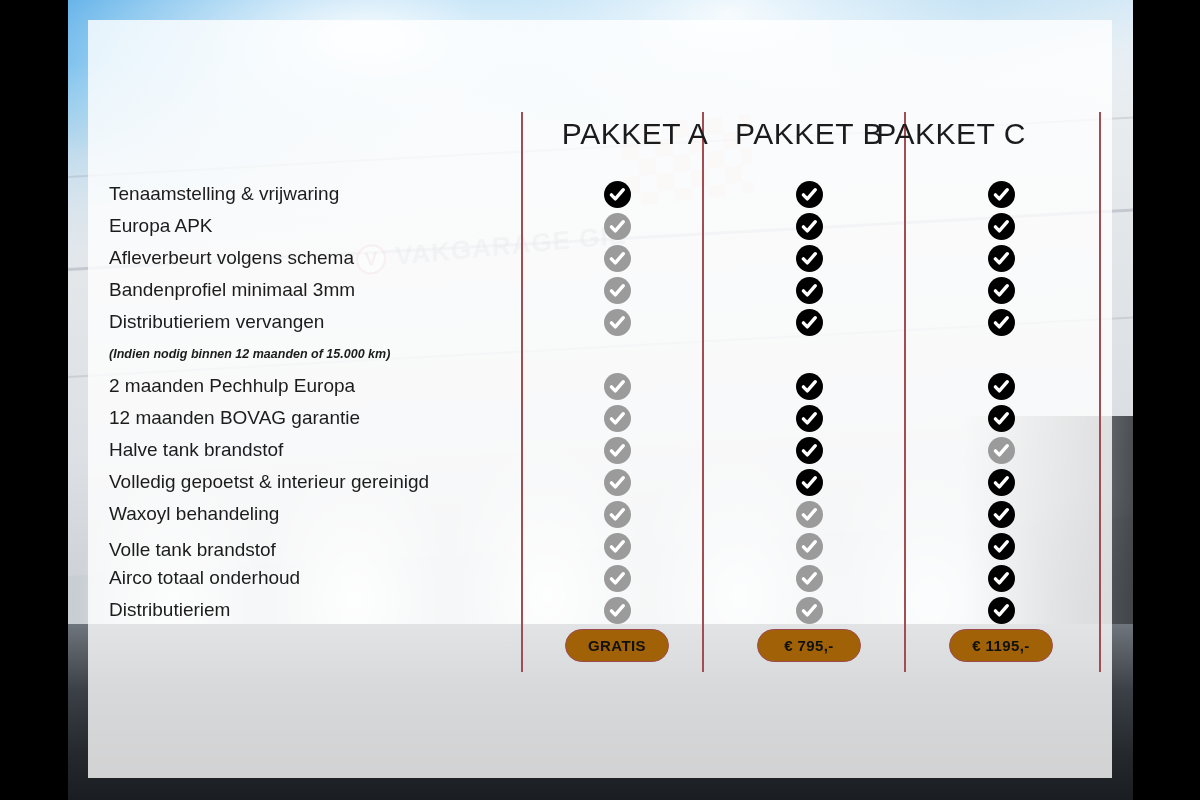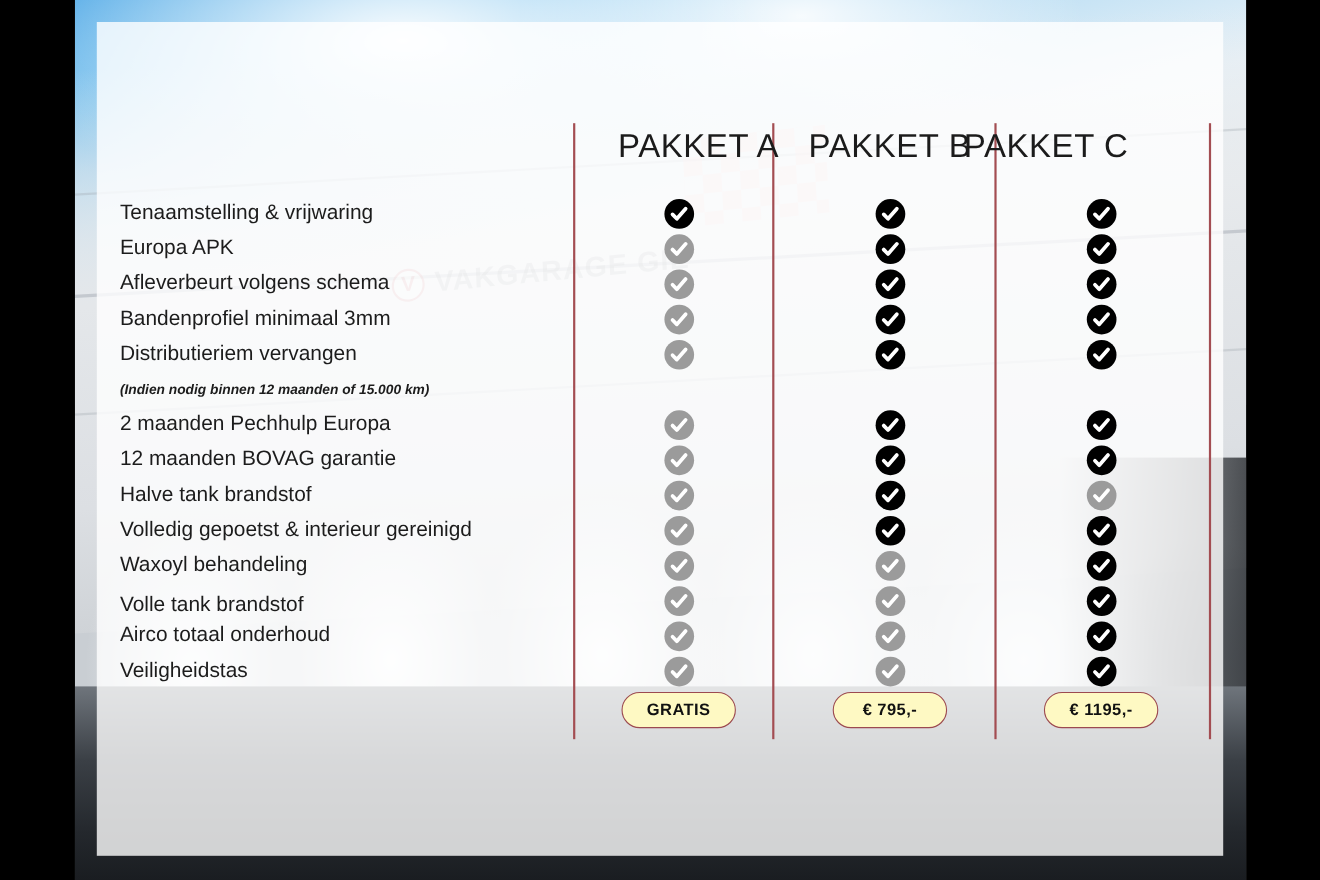--- a/index.html
+++ b/index.html
@@ -170,21 +170,21 @@
   .check.on  { background: #000000; }
   .check.off { background: #9b9b9b; }
   .check svg { display: block; width: 27px; height: 27px; }
 
   
   .price-pill {
     position: absolute;
     height: 33px;
     border: 1.6px solid #9c4a50;
     border-radius: 18px;
-    background: #fef9c3;
+    background: #a16207;
     display: flex; align-items: center; justify-content: center;
     font-size: 15px; font-weight: bold; letter-spacing: .4px;
     color: #111;
     z-index: 24;
     font-family: "Liberation Sans", sans-serif;
     white-space: nowrap;
   }
 </style>
 </head>
 <body>
@@ -403,21 +403,21 @@
       <span class="check off" style="left: 796px; top: 565px;">
         <svg viewBox="0 0 27 27" aria-hidden="true">
           <path d="M7.4 13.9 l3.9 4.0 l8.0 -9.2" fill="none" stroke="#ffffff" stroke-width="3.4" stroke-linecap="round" stroke-linejoin="round"></path>
         </svg>
       </span>
       <span class="check on" style="left: 988px; top: 565px;">
         <svg viewBox="0 0 27 27" aria-hidden="true">
           <path d="M7.4 13.9 l3.9 4.0 l8.0 -9.2" fill="none" stroke="#ffffff" stroke-width="3.4" stroke-linecap="round" stroke-linejoin="round"></path>
         </svg>
       </span>
-      <div class="feature-label" style="top: 600px;">Veiligheidstas</div>
+      <div class="feature-label" style="top: 600px;">Distributieriem</div>
       <span class="check off" style="left: 604px; top: 597px;">
         <svg viewBox="0 0 27 27" aria-hidden="true">
           <path d="M7.4 13.9 l3.9 4.0 l8.0 -9.2" fill="none" stroke="#ffffff" stroke-width="3.4" stroke-linecap="round" stroke-linejoin="round"></path>
         </svg>
       </span>
       <span class="check off" style="left: 796px; top: 597px;">
         <svg viewBox="0 0 27 27" aria-hidden="true">
           <path d="M7.4 13.9 l3.9 4.0 l8.0 -9.2" fill="none" stroke="#ffffff" stroke-width="3.4" stroke-linecap="round" stroke-linejoin="round"></path>
         </svg>
       </span>

